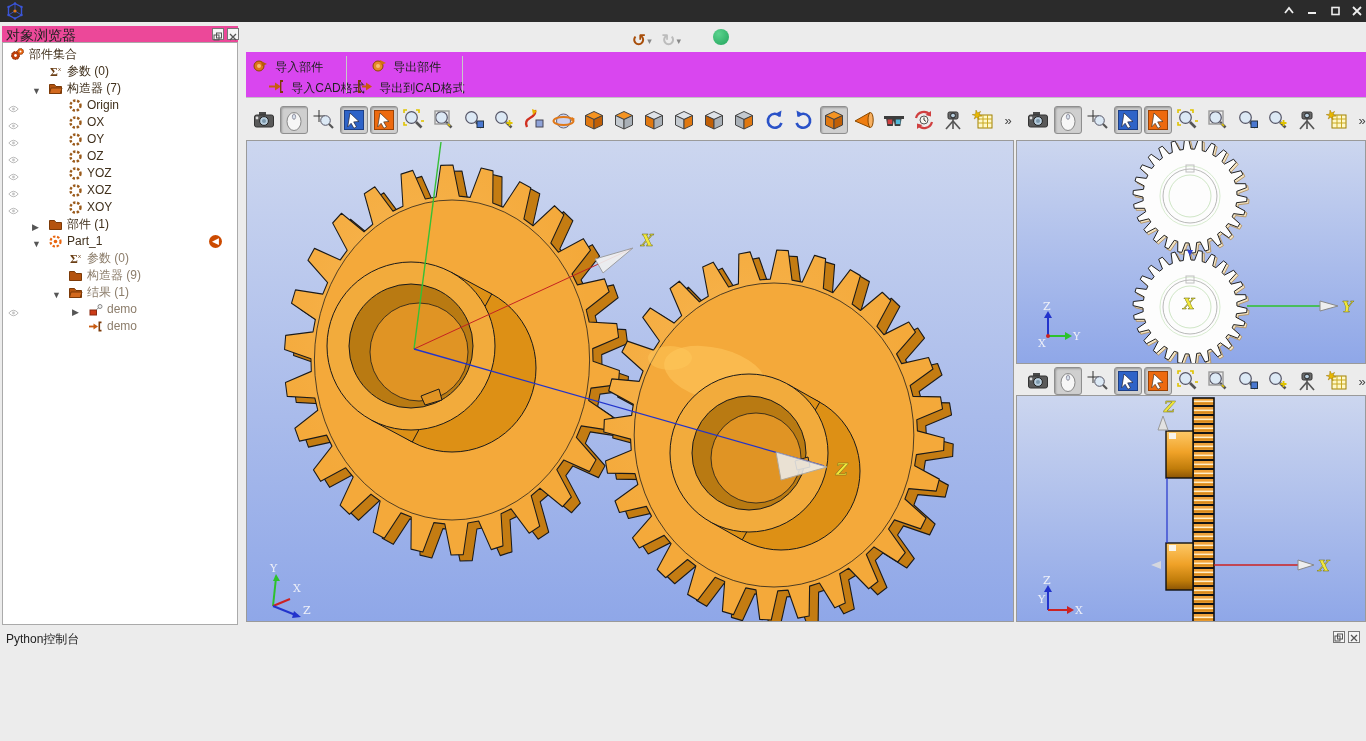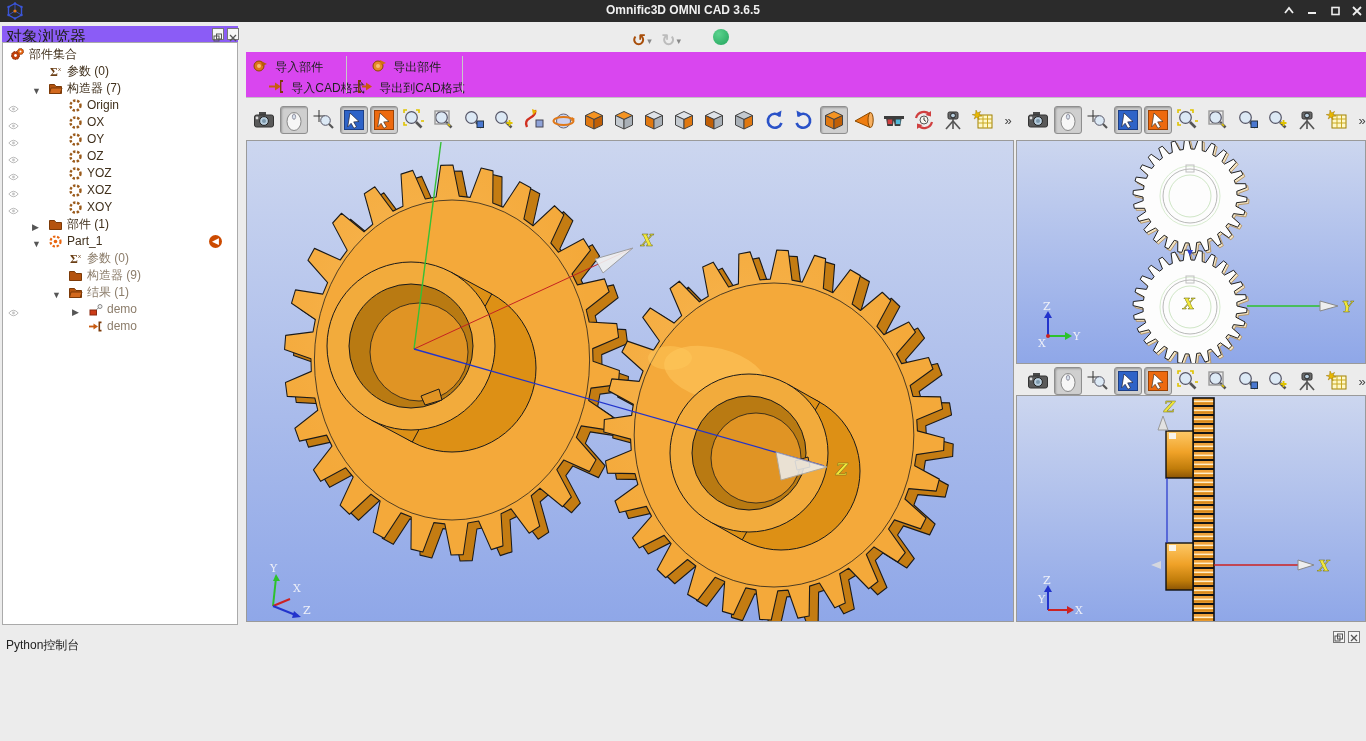--- a/index.html
+++ b/index.html
@@ -5,21 +5,21 @@
   html,body{margin:0;padding:0;background:#c8c8c8;}
   #stage{position:relative;width:1366px;height:741px;background:#ececec;overflow:hidden;
     font-family:"Liberation Sans","DejaVu Sans",sans-serif;font-size:12px;color:#222;}
   
   #titlebar{position:absolute;left:0;top:0;width:1366px;height:22px;background:#2b2b2b;}
   #titlebar .title{position:absolute;left:0;right:0;top:3px;text-align:center;color:#f0f0f0;
     font-weight:bold;font-size:12px;}
   #appicon{position:absolute;left:6px;top:2px;}
   .winctl{position:absolute;top:4px;width:16px;height:14px;cursor:default;}
   
-  .dockhdr{position:absolute;background:#8b5cf6;color:#222;font-size:16px;}
+  .dockhdr{position:absolute;background:#ec4899;color:#222;font-size:14px;}
   .dockbtn{position:absolute;width:12px;height:12px;border:1px solid #777;background:#f6f6f6;
     box-sizing:border-box;}
   
   #objtree{position:absolute;left:2px;top:42px;width:236px;height:583px;background:#ffffff;
     border:1px solid #aaa;box-sizing:border-box;overflow:hidden;}
   .trow{position:absolute;left:0;width:100%;height:17px;line-height:17px;white-space:nowrap;}
   .trow .lbl{position:absolute;top:0;color:#40301c;}
   .trow.muted .lbl{color:#8c7d6b;}
   .texp{position:absolute;top:3px;width:10px;height:10px;font-size:9px;color:#555;}
   .tico{position:absolute;top:1px;}
@@ -43,21 +43,21 @@
   .toolbar{position:absolute;height:32px;}
   .tool{position:absolute;top:1px;width:28px;height:28px;border-radius:3px;box-sizing:border-box;
     display:flex;align-items:center;justify-content:center;cursor:default;}
   .tool.on{background:#cfcfcf;border:1px solid #8f8f8f;box-shadow:inset 1px 1px 2px rgba(0,0,0,.25);}
   .tool.more{color:#444;font-size:13px;width:16px;}
   
   .vp{position:absolute;border:1px solid #9a9a9a;box-sizing:border-box;}
   .vp svg{display:block;}
   
   #pyhdr{position:absolute;left:0px;top:628px;width:1366px;height:20px;background:#ececec;}
-  #pyhdr .t{position:absolute;left:6px;top:3px;font-size:12px;color:#222;margin-top:6px;}
+  #pyhdr .t{position:absolute;left:6px;top:3px;font-size:12px;color:#222;}
   #pybody{position:absolute;left:2px;top:648px;width:1362px;height:70px;background:#fff;
     border:1px solid #9a9a9a;box-sizing:border-box;font-family:"Liberation Sans","DejaVu Sans",sans-serif;
     font-size:13px;line-height:15.5px;color:#111;padding:3px 6px;white-space:pre;}
   
   #hsplit{position:absolute;left:658px;top:629px;width:50px;height:4px;}
   #hsplit i{display:inline-block;width:2px;height:2px;background:#9a9a9a;margin-right:4px;vertical-align:top;}
   .badge{position:absolute;top:2px;width:13px;height:13px;border-radius:50%;background:#cc4a00;
     color:#fff;text-align:center;line-height:13px;font-size:9px;font-weight:bold;}
 </style>
 </head>
@@ -74,21 +74,20 @@
         <line x1="15.5" y1="13" x2="9" y2="9" stroke="#3a55d8" stroke-width="0.8"></line>
         <circle cx="9" cy="9" r="1.6" fill="#e07818"></circle>
         <circle cx="9" cy="1.5" r="1.2" fill="#3a55d8"></circle>
           <circle cx="15.5" cy="5" r="1.2" fill="#3a55d8"></circle>
         <circle cx="15.5" cy="13" r="1.2" fill="#3a55d8"></circle>
           <circle cx="9" cy="16.5" r="1.2" fill="#3a55d8"></circle>
         <circle cx="2.5" cy="13" r="1.2" fill="#3a55d8"></circle>
           <circle cx="2.5" cy="5" r="1.2" fill="#3a55d8"></circle>
       </svg>
     </span>
-    <span class="title">Omnific3D OMNI CAD 3.6.5</span>
     <span class="winctl" style="left:1281px">
       <svg width="16" height="14">
           <polyline points="4,9 8,4 12,9" fill="none" stroke="#eee" stroke-width="1.8"></polyline>
         </svg></span>
     <span class="winctl" style="left:1304px">
       <svg width="16" height="14">
           <line x1="4" y1="9" x2="12" y2="9" stroke="#eee" stroke-width="2"></line>
         </svg></span>
     <span class="winctl" style="left:1327px">
       <svg width="16" height="14">

